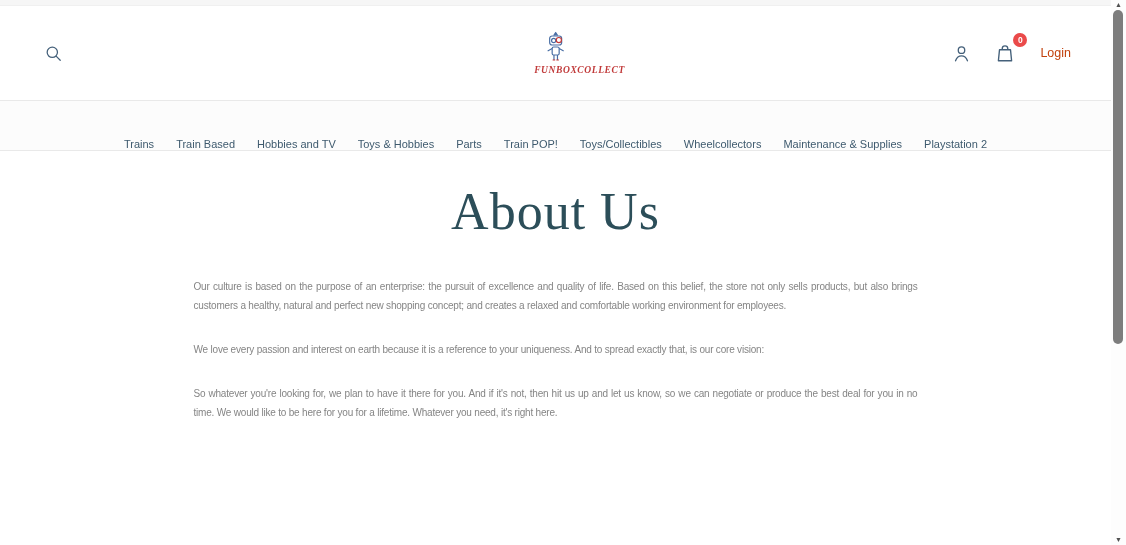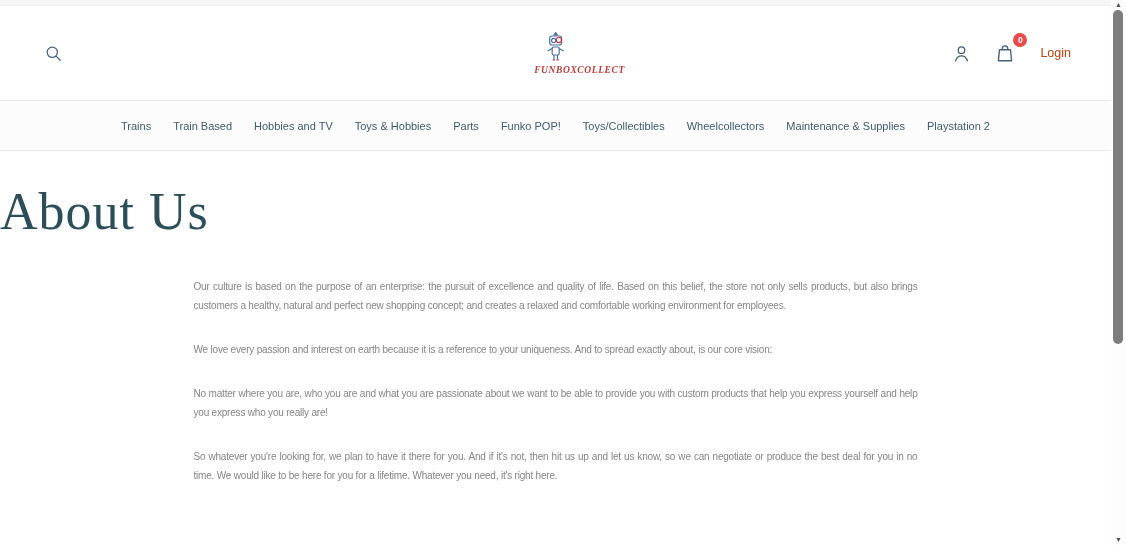--- a/index.html
+++ b/index.html
@@ -77,39 +77,40 @@
     cursor: pointer;
   }
 
   
   .nav {
     height: 51px;
     background: #fcfcfc;
     border-top: 1px solid #e9e9e9;
     border-bottom: 1px solid #e9e9e9;
     display: flex;
-    align-items: center;
+    align-items: flex-end;
     justify-content: center;
     gap: 22px;
   }
   .nav-item {
     font-size: 11px;
     color: #3e5a6e;
     text-decoration: none;
     white-space: nowrap;
     cursor: pointer;
   }
 
   
   .page-title {
     font-family: "Liberation Serif", serif;
     font-weight: 400;
     font-size: 52px;
     line-height: 70px;
     color: #2c4e59;
+    text-align: center;
     margin-top: 26px;
     letter-spacing: 1px;
   }
   .content {
     width: 724px;
     margin: 30px auto 0 auto;
   }
   .content p {
     font-size: 10px;
     letter-spacing: -0.2px;
@@ -207,33 +208,32 @@
       <a class="login-link">Login</a>
     </div>
   </div>
 
   <div class="nav">
     <a class="nav-item">Trains</a>
     <a class="nav-item">Train Based</a>
     <a class="nav-item">Hobbies and TV</a>
     <a class="nav-item">Toys &amp; Hobbies</a>
     <a class="nav-item">Parts</a>
-    <a class="nav-item">Funko POP!</a>
+    <a class="nav-item">Train POP!</a>
     <a class="nav-item">Toys/Collectibles</a>
     <a class="nav-item">Wheelcollectors</a>
     <a class="nav-item">Maintenance &amp; Supplies</a>
     <a class="nav-item">Playstation 2</a>
   </div>
 
   <h1 class="page-title">About Us</h1>
 
   <div class="content">
     <p>Our culture is based on the purpose of an enterprise: the pursuit of excellence and quality of life. Based on this belief, the store not only sells products, but also brings customers a healthy, natural and perfect new shopping concept; and creates a relaxed and comfortable working environment for employees.</p>
-    <p>We love every passion and interest on earth because it is a reference to your uniqueness. And to spread exactly about, is our core vision:</p>
-    <p>No matter where you are, who you are and what you are passionate about we want to be able to provide you with custom products that help you express yourself and help you express who you really are!</p>
+    <p>We love every passion and interest on earth because it is a reference to your uniqueness. And to spread exactly that, is our core vision:</p>
     <p>So whatever you're looking for, we plan to have it there for you. And if it's not, then hit us up and let us know, so we can negotiate or produce the best deal for you in no time. We would like to be here for you for a lifetime. Whatever you need, it's right here.</p>
   </div>
 
 </div>
 
 <div class="scrollbar">
   <div class="scroll-arrow up">▲</div>
   <div class="scroll-thumb"></div>
   <div class="scroll-arrow down">▼</div>
 </div>

